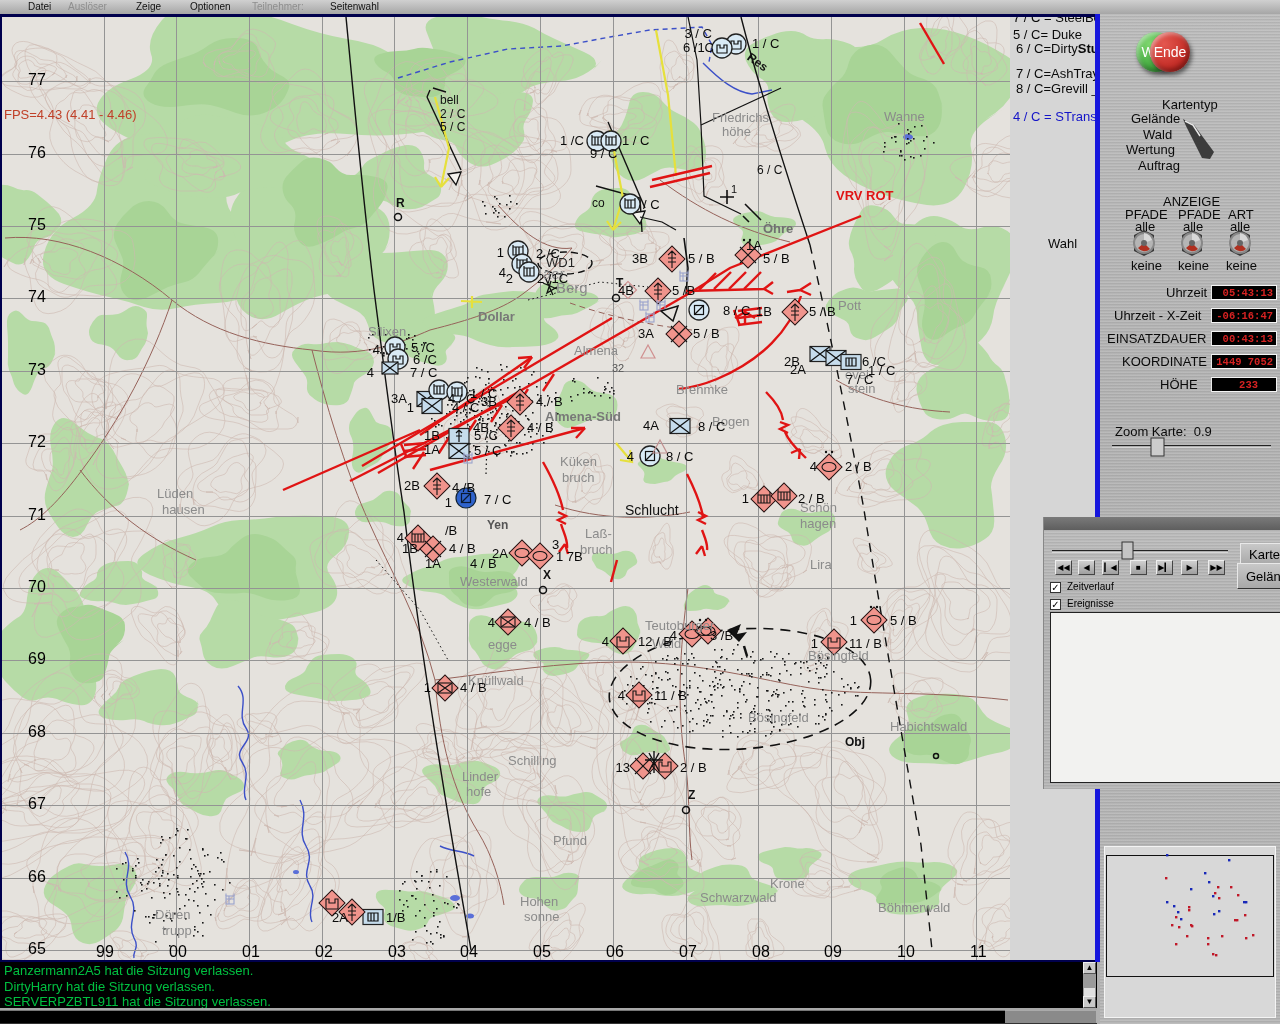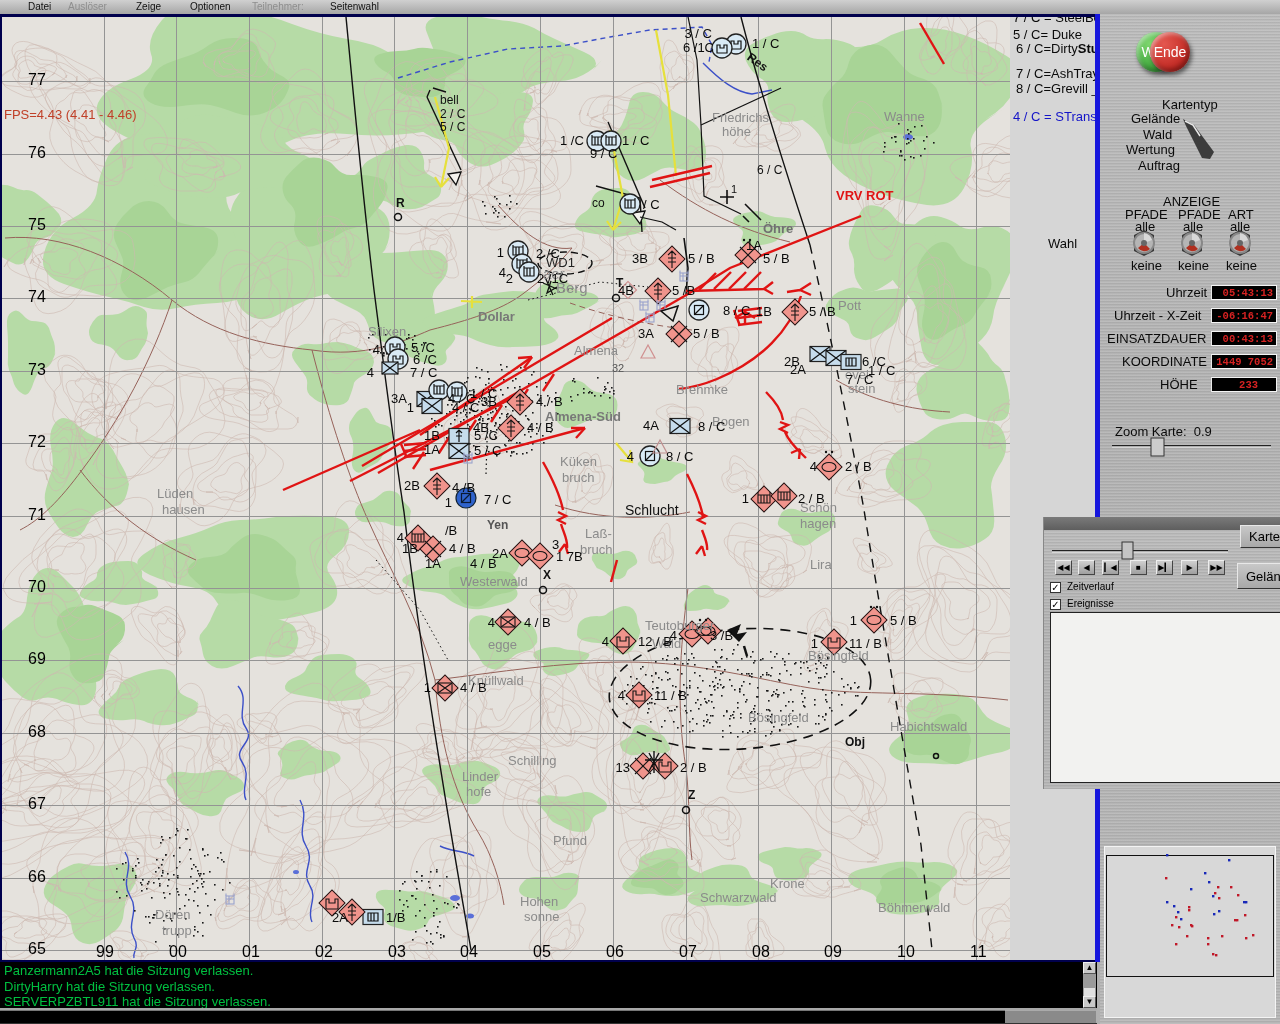--- a/index.html
+++ b/index.html
@@ -2101,21 +2101,21 @@
  <div class="pbb" style="left:58px;top:43px">▎◀</div>
  <div class="pbb" style="left:86px;top:43px">■</div>
  <div class="pbb" style="left:112px;top:43px">▶▎</div>
  <div class="pbb" style="left:137px;top:43px">▶</div>
  <div class="pbb" style="left:164px;top:43px">▶▶</div>
  <div class="cb" style="left:6px;top:65px">✓</div>
  <div class="pblab" style="left:23px;top:64px">Zeitverlauf</div>
  <div class="cb" style="left:6px;top:82px">✓</div>
  <div class="pblab" style="left:23px;top:81px">Ereignisse</div>
  <div id="pblist"></div>
- <div class="sidebtn" style="left:196px;top:8px;width:41px;height:23px;line-height:22px">Karte</div>
+ <div class="sidebtn" style="left:196px;top:26px;width:41px;height:23px;line-height:22px">Karte</div>
  <div class="sidebtn" style="left:193px;top:46px;width:44px;height:26px;line-height:25px">Gelän</div>
 </div>
 
 <div id="minimap" class="abs">
  <div id="mmi"></div>
  <svg class="abs" style="left:0;top:0" width="172" height="172">
   <g fill="#c01828">
         <rect x="112" y="39" width="2.4" height="2.4"></rect>
         <rect x="125" y="39" width="2.4" height="2.4"></rect>
         <rect x="109" y="45" width="2.4" height="2.4"></rect>

